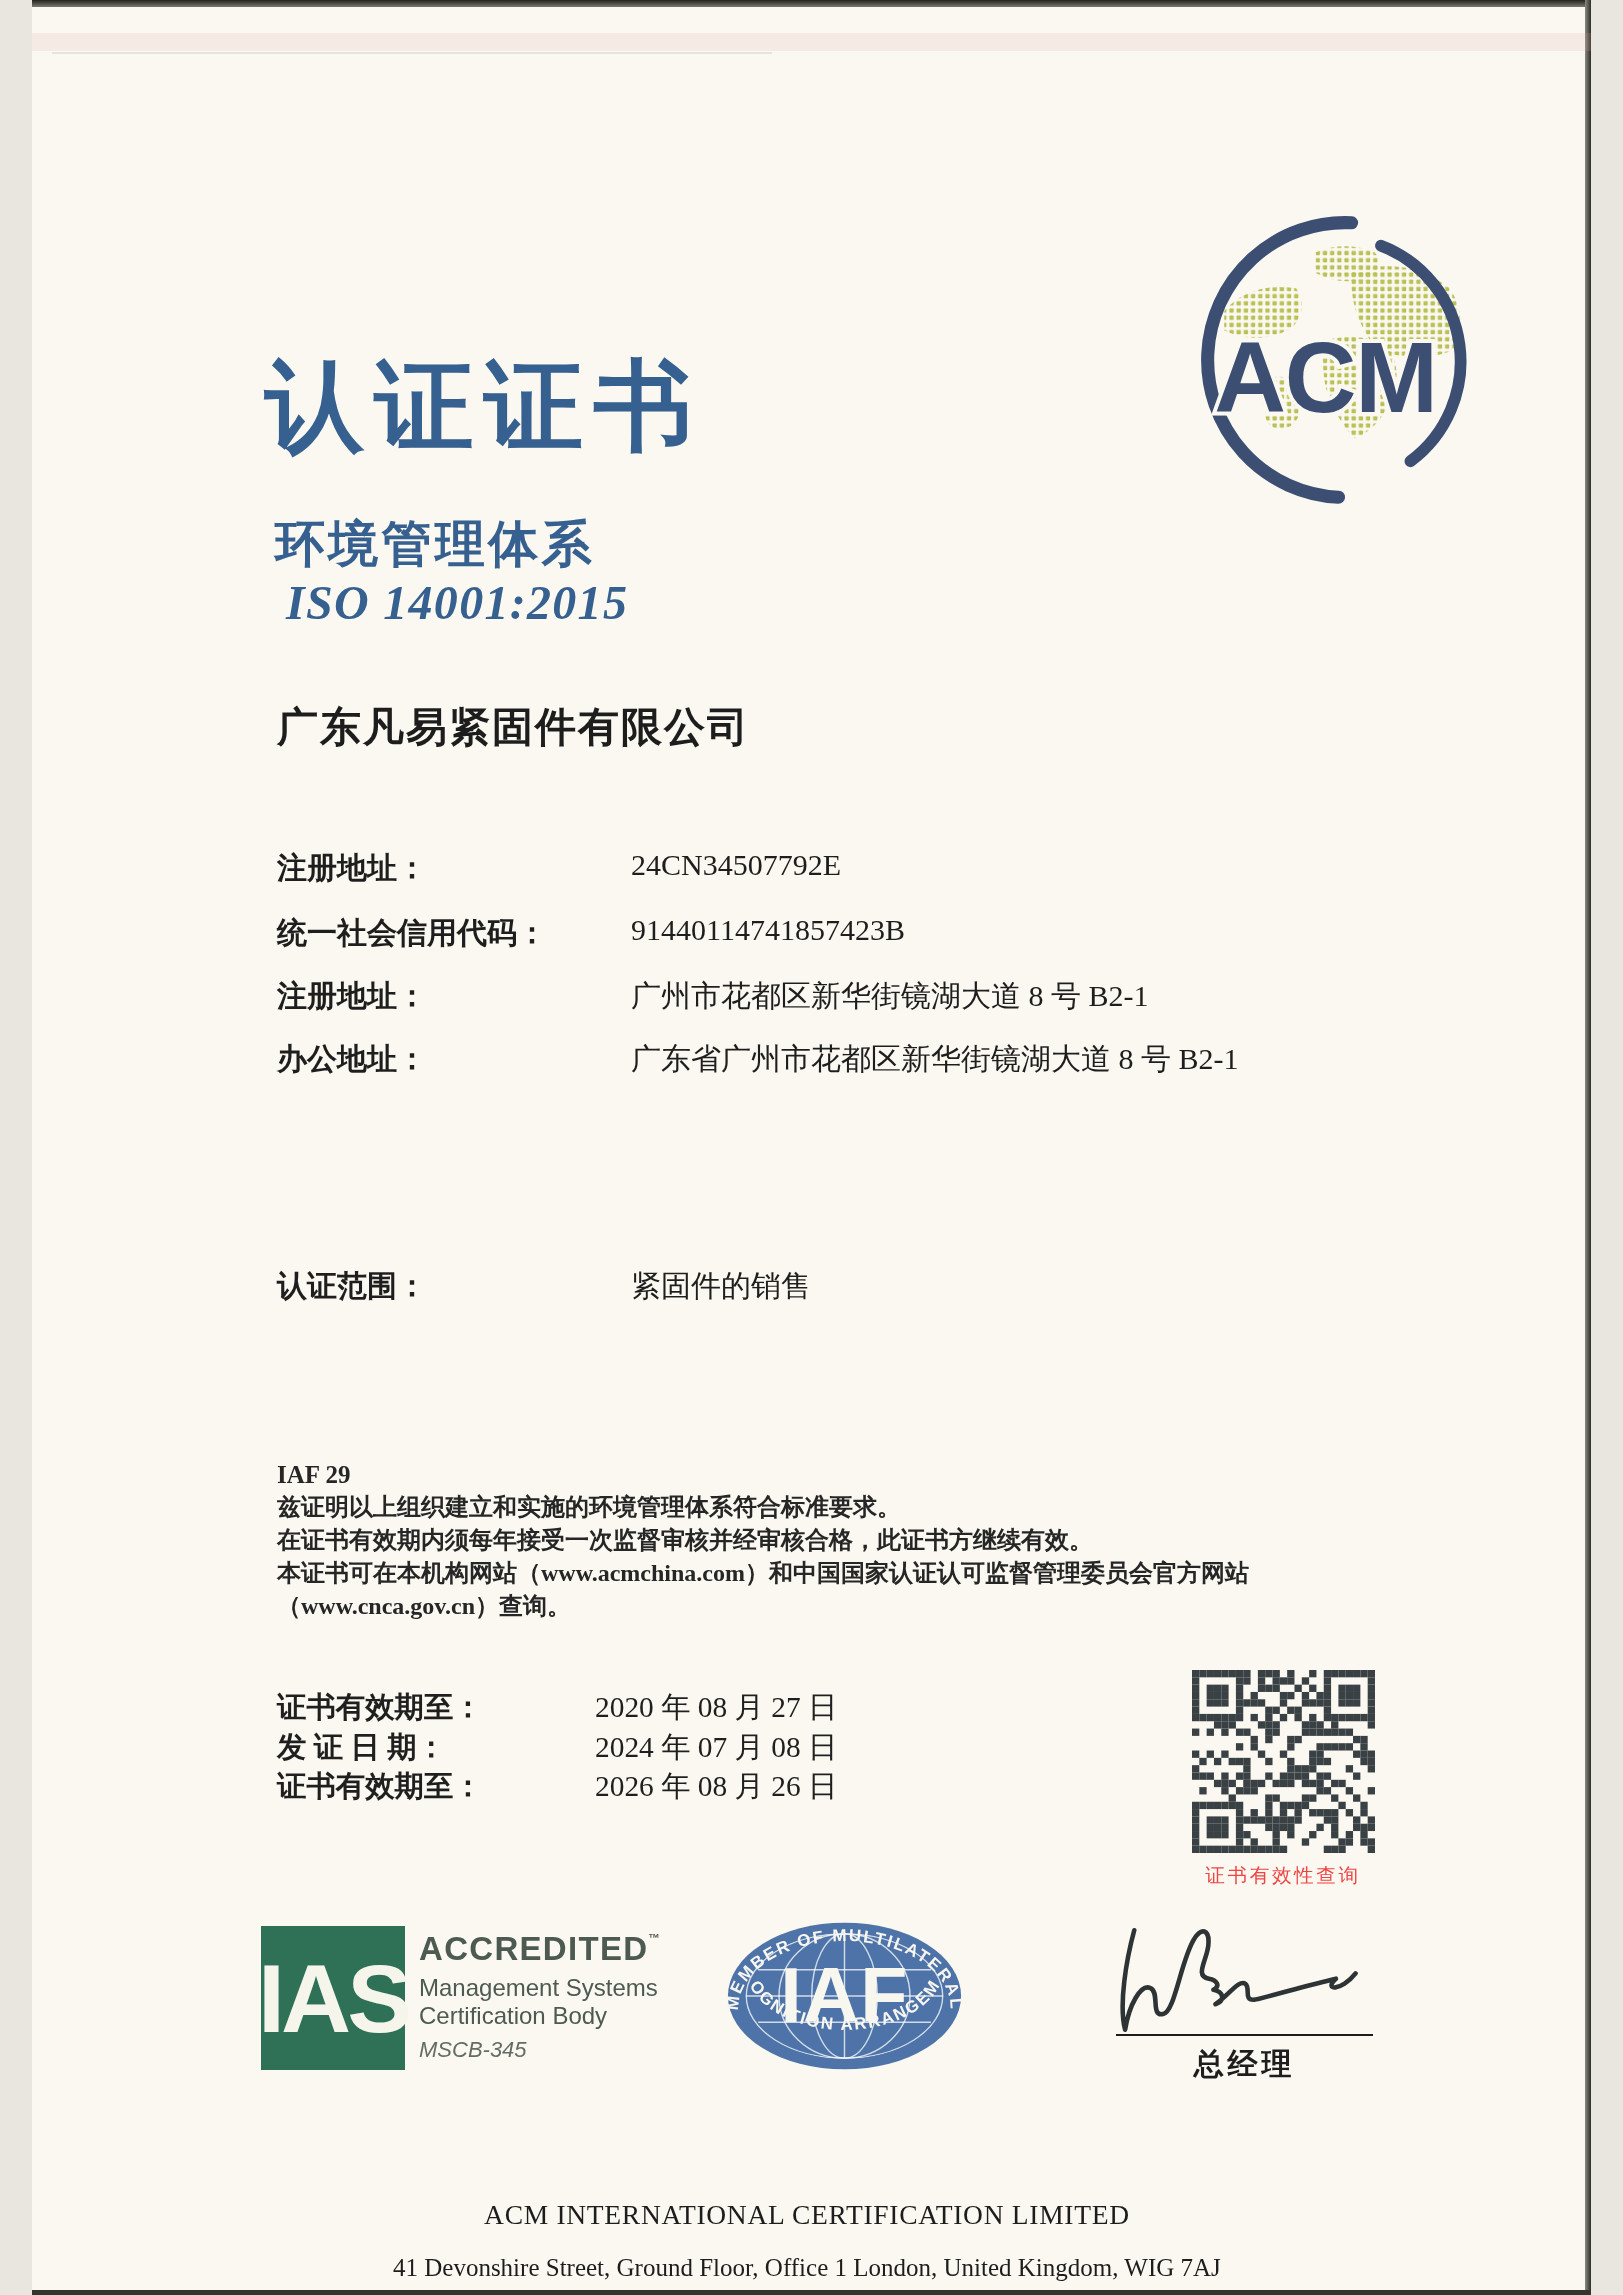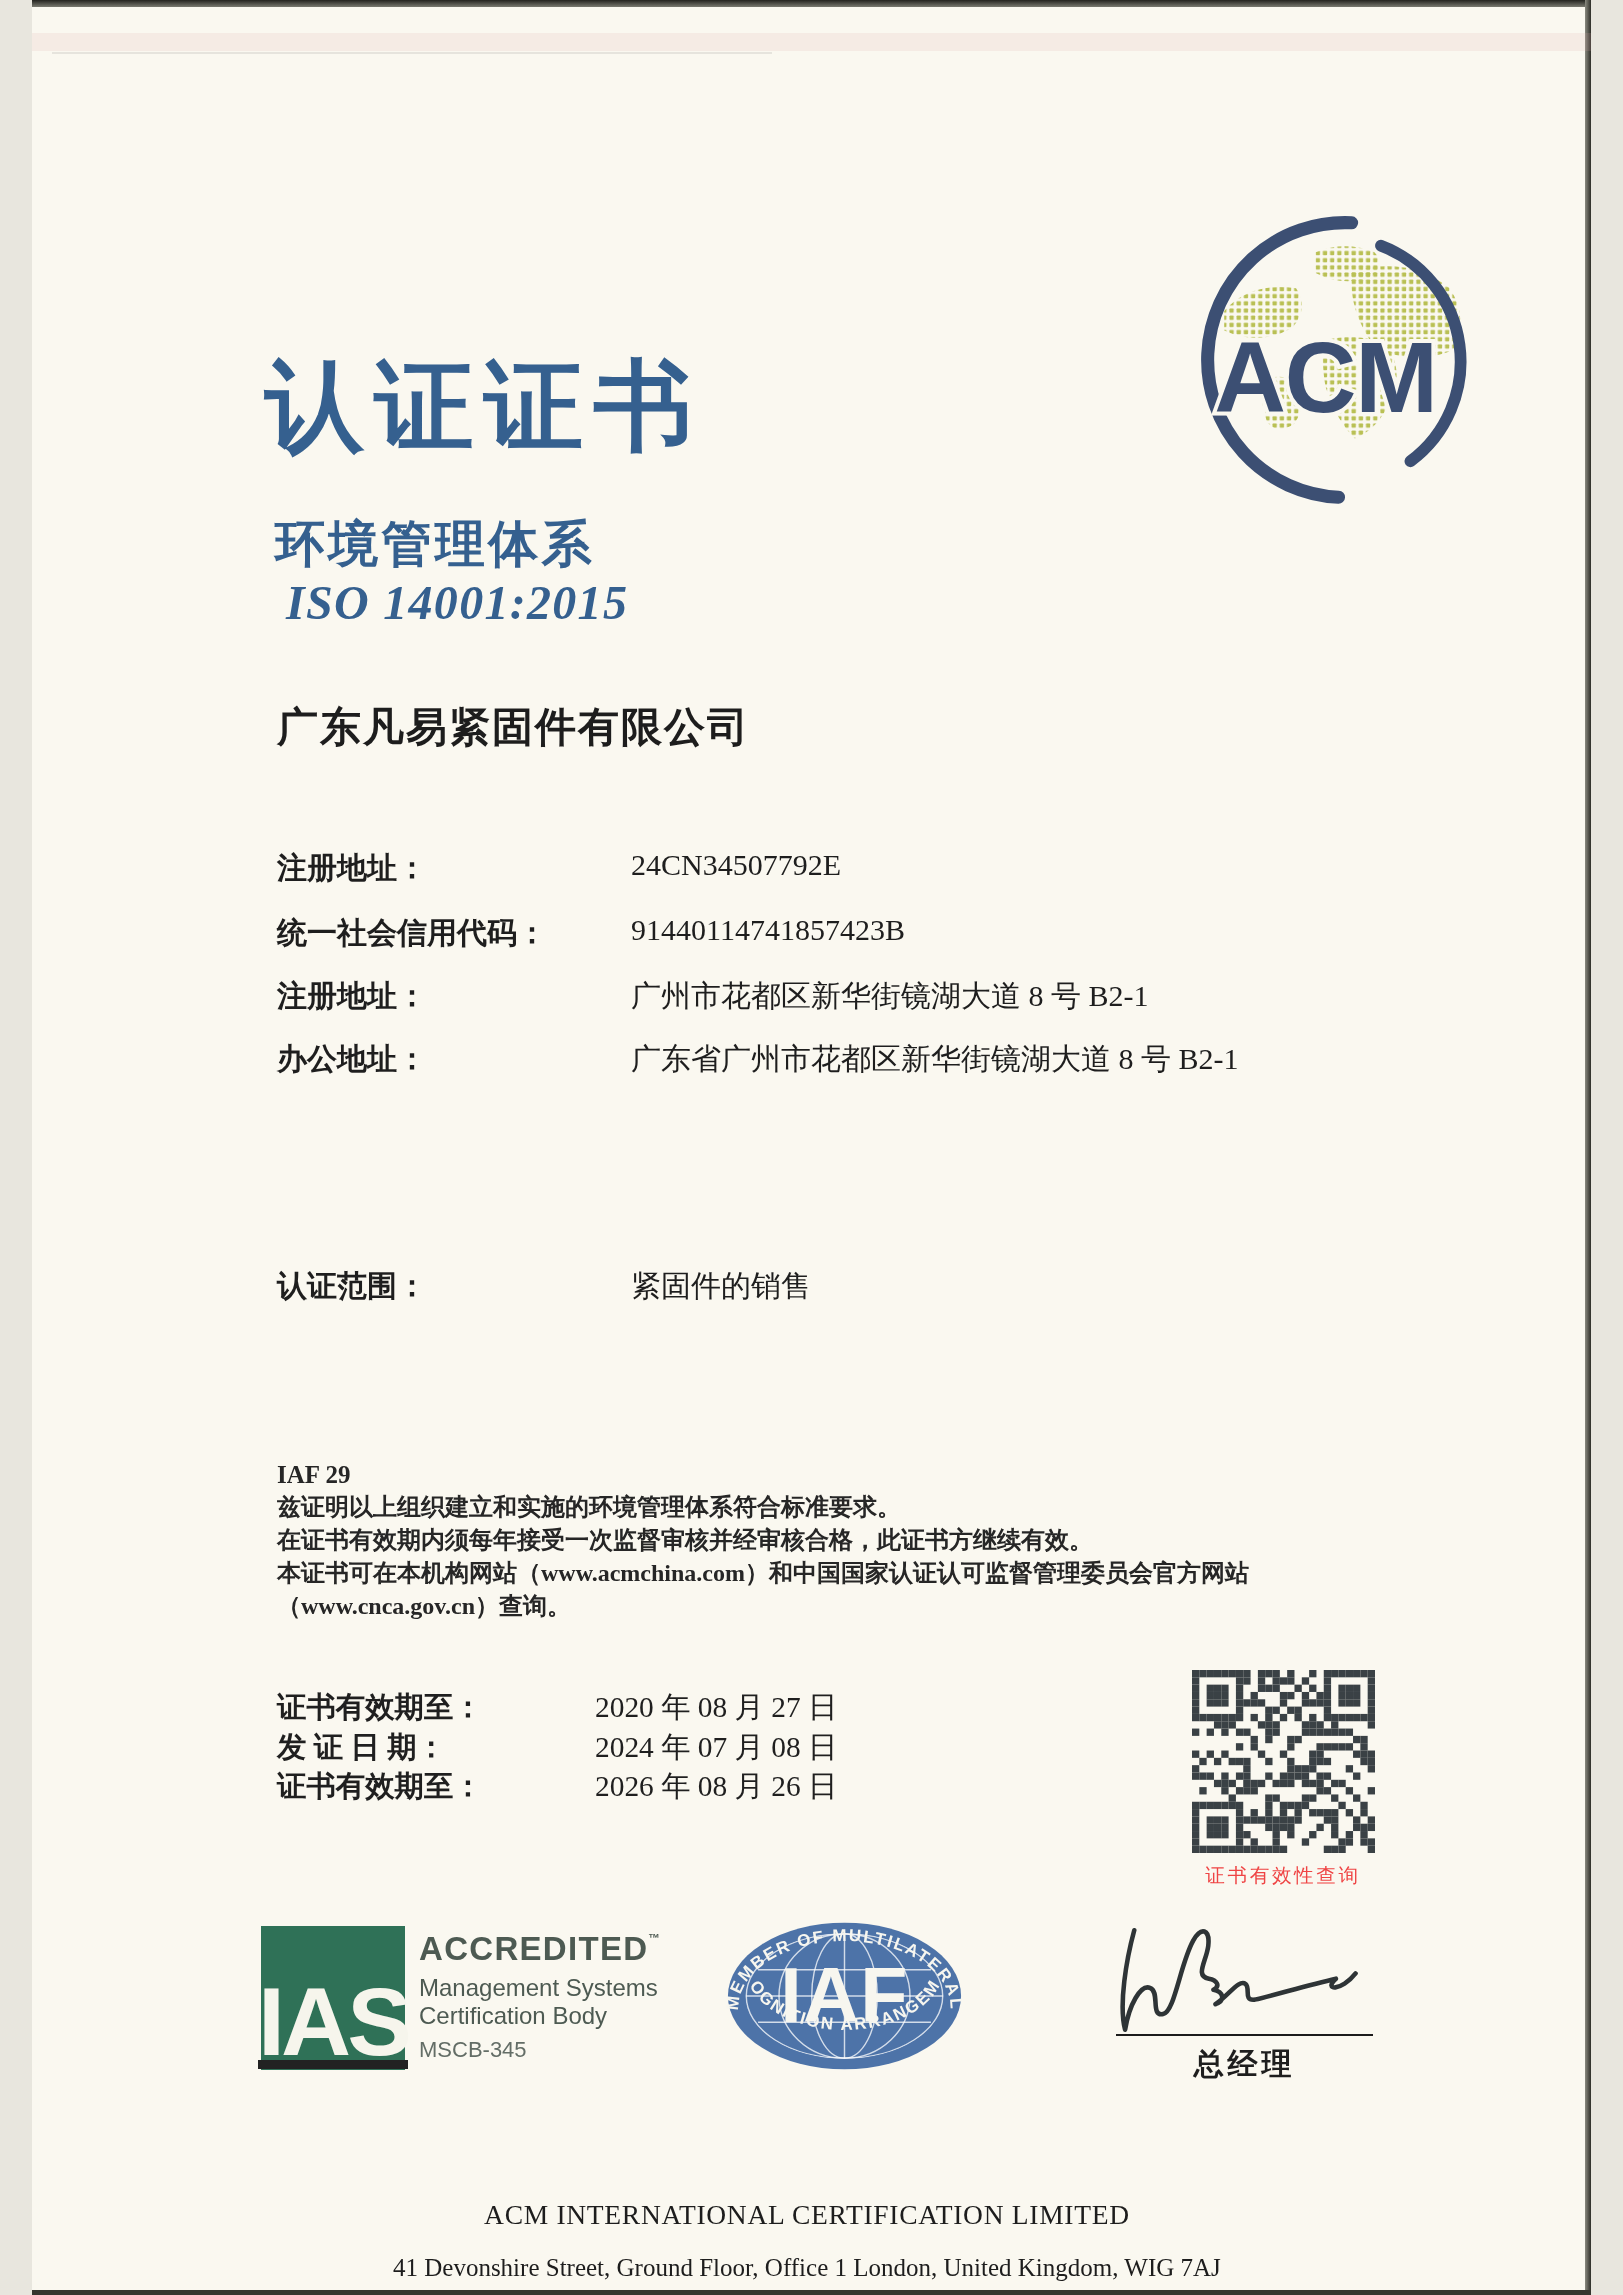--- a/index.html
+++ b/index.html
@@ -53,30 +53,30 @@
 
   
   .qr-box{position:absolute;left:1160px;top:1670px;width:183px;height:183px;}
   .qr-box svg{width:100%;height:100%;}
   .qr-box rect{fill:var(--qr-dark,#3a4145);}
   .qr-caption{position:absolute;left:1140px;top:1862px;width:222px;text-align:center;
     font-size:19.6px;color:#ef4444;letter-spacing:2.6px;}
 
   
   .ias-badge{position:absolute;left:229px;top:1926px;width:144px;height:144px;background:var(--ias-green,#2f7157);
-    display:flex;align-items:flex-end;justify-content:center;text-decoration:underline;}
+    display:flex;align-items:center;justify-content:center;}
   .ias-abbr{font-family:"Liberation Sans","DejaVu Sans",sans-serif;font-weight:bold;font-size:97px;
     color:#f6f5ec;letter-spacing:-3.9px;line-height:1;}
   .ias-text{position:absolute;left:387px;top:1932px;font-family:"Liberation Sans","DejaVu Sans",sans-serif;
     color:var(--ias-text,#4d5a52);}
   .ias-accredited{font-size:33px;font-weight:bold;letter-spacing:1.3px;line-height:1;}
   .ias-accredited sup{font-size:11.8px;vertical-align:18.3px;}
   .ias-line{font-size:24px;line-height:27.5px;}
   .ias-line.first{margin-top:9.2px;}
-  .ias-mscb{font-size:22px;line-height:27.5px;margin-top:6.5px;color:#636d66;}
+  .ias-mscb{font-size:22px;line-height:27.5px;margin-top:6.5px;color:#636d66;font-style:italic;}
 
   
   .iaf-logo{position:absolute;left:692px;top:1920px;width:241px;height:152px;}
   .iaf-ellipse{fill:var(--iaf-blue,#4d73a8);}
   .iaf-grid{stroke:rgba(255,255,255,.75);stroke-width:2.2;fill:none;}
   .iaf-abbr{font-family:"Liberation Sans","DejaVu Sans",sans-serif;font-weight:bold;font-size:118px;
     fill:#f7f6ef;letter-spacing:2px;}
   .iaf-arc-text{font-family:"Liberation Sans","DejaVu Sans",sans-serif;font-weight:bold;font-size:26px;
     fill:#f7f6ef;letter-spacing:3px;}
 

